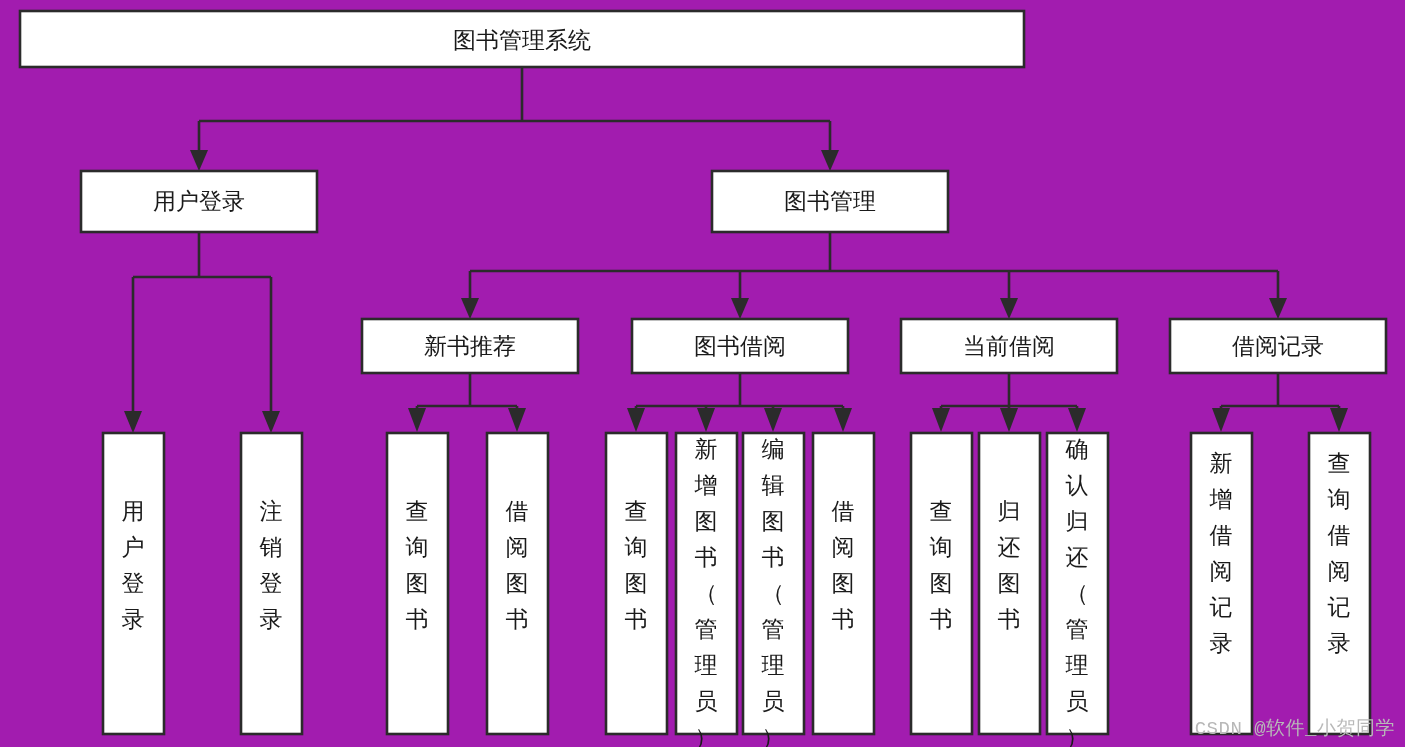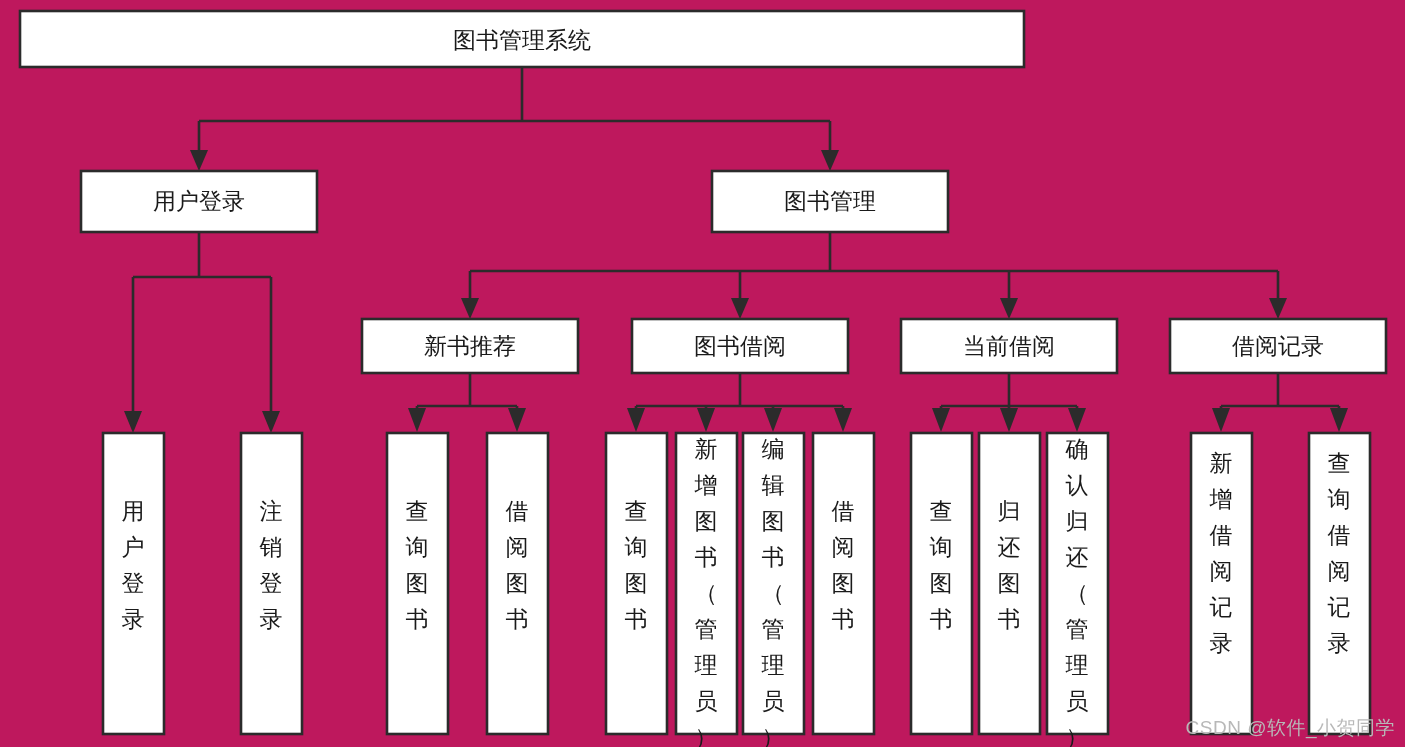--- a/index.html
+++ b/index.html
@@ -10,21 +10,21 @@
   body {
     width: 1405px;
     height: 747px;
     font-family: "DejaVu Sans", "Liberation Sans", sans-serif;
     overflow: hidden;
   }
   #diagram-root {
     position: relative;
     width: 1405px;
     height: 747px;
-    background: #be185d;
+    background: #a21caf;
   }
   svg#flow {
     position: absolute;
     left: 0;
     top: 0;
     width: 1405px;
     height: 747px;
   }
   .node-box {
     fill: #ffffff;
@@ -51,21 +51,21 @@
   .leaf-label {
     fill: #1a1a1a;
     font-family: "DejaVu Sans", "Liberation Sans", sans-serif;
     font-size: 23px;
     text-anchor: middle;
   }
   .watermark {
     position: absolute;
     right: 10px;
     bottom: 6px;
-    font-family: Liberation Sans, sans-serif;
+    font-family: Liberation Mono, monospace;
     font-size: 19px;
     color: #b8b8b8;
     letter-spacing: 0.5px;
     white-space: nowrap;
     pointer-events: none;
   }
 </style>
 </head>
 <body>
 

